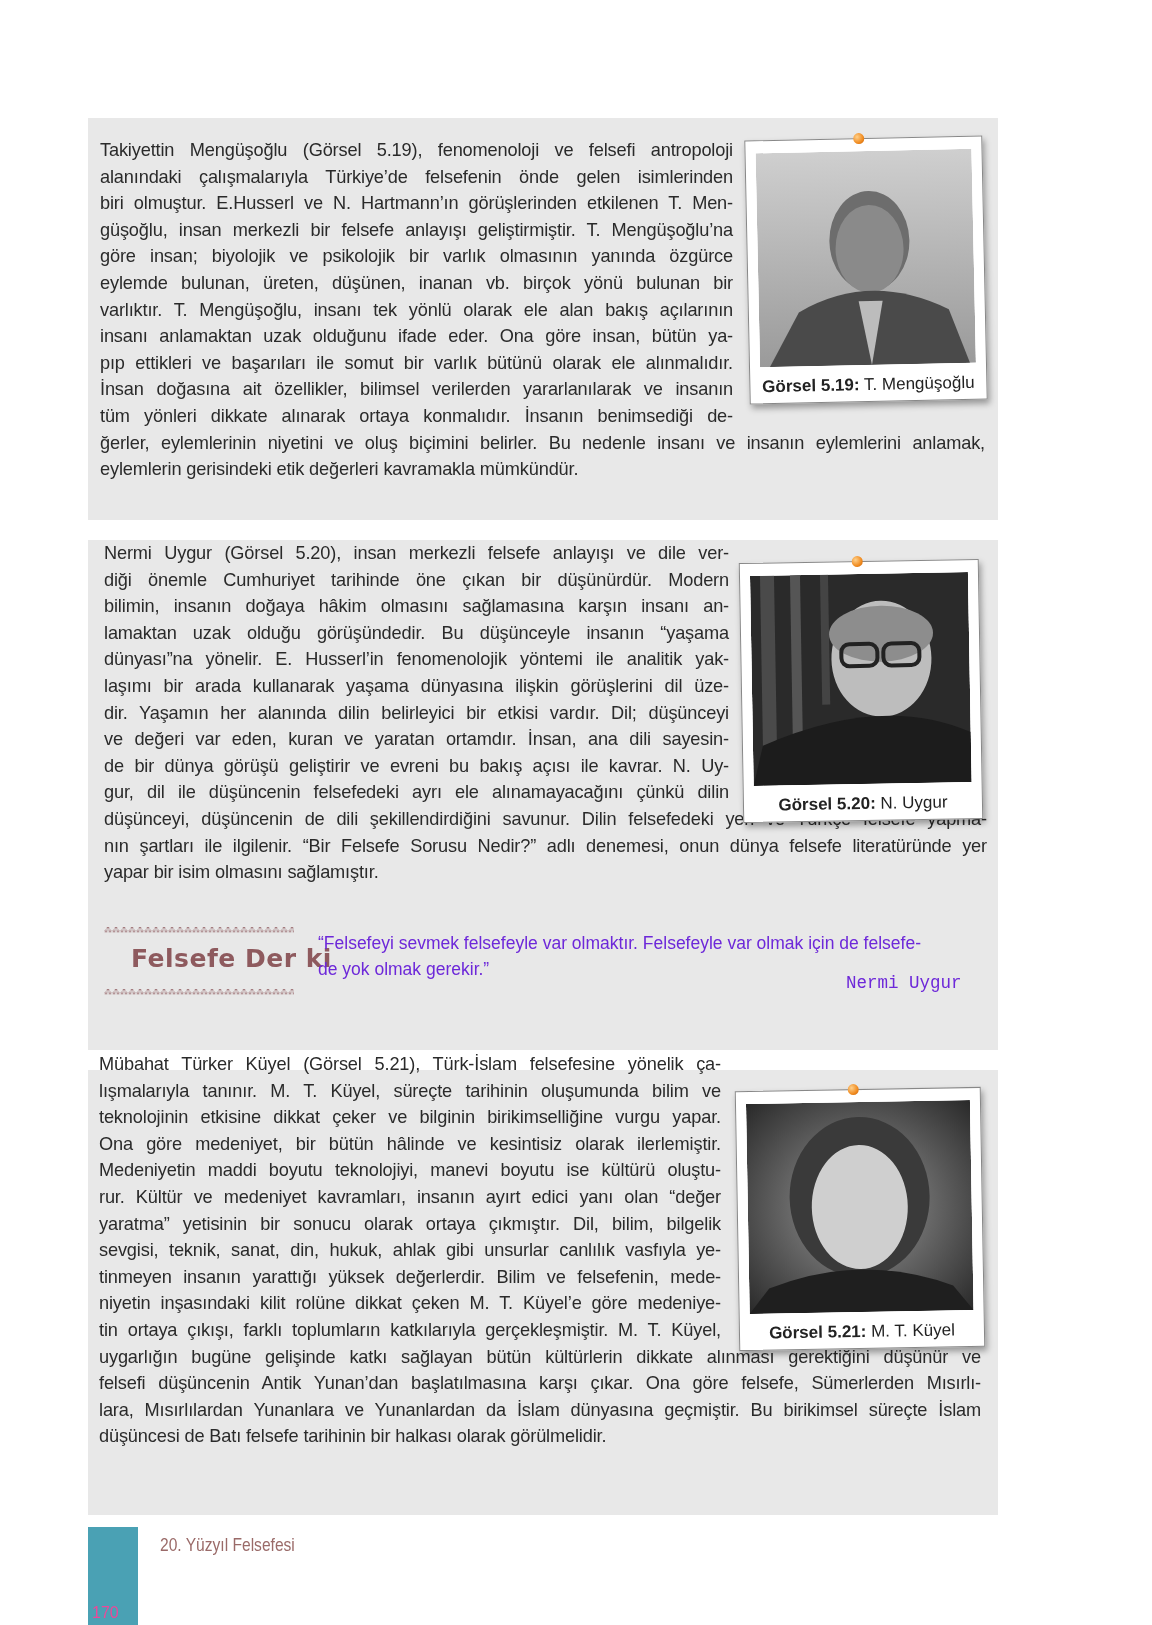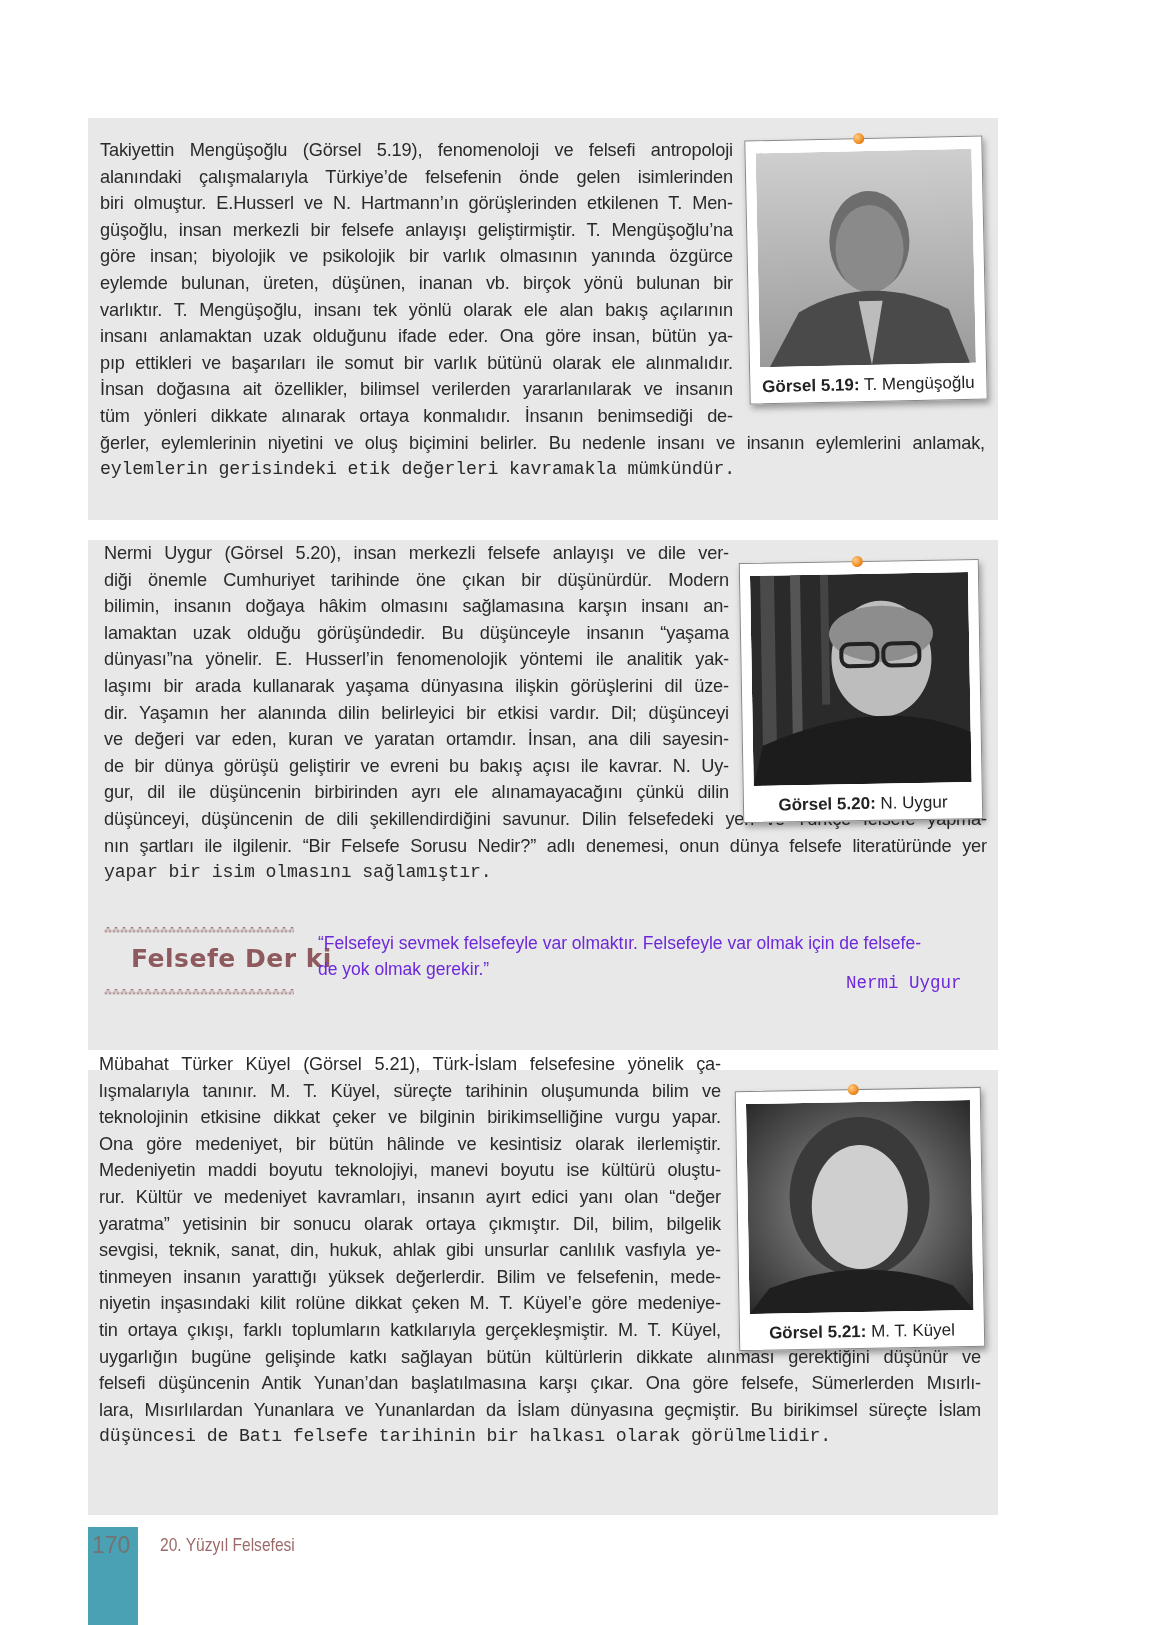--- a/index.html
+++ b/index.html
@@ -5,33 +5,33 @@
   html, body { margin:0; padding:0; background:#ffffff; }
   body { width:1152px; height:1625px; position:relative; overflow:hidden;
          font-family:"Liberation Sans", "DejaVu Sans", sans-serif; color:#222; }
   .box { position:absolute; left:88px; width:910px; background:#e8e8e8; }
   .box1 { top:118px; height:402px; }
   .box2 { top:540px; height:510px; }
   .box3 { top:1070px; height:445px; }
   .para { position:absolute; font-size:18.2px; line-height:26.6px; color:#2a2a2a; letter-spacing:-0.15px; }
   .para .ln { display:block; white-space:nowrap; }
   .justify .ln { text-align:justify; text-align-last:justify; }
-  .justify .ln.last { text-align-last:left;font-family:Liberation Mono, monospace; }
+  .justify .ln.last { text-align-last:left; }
   .photo { position:absolute; background:#fff; box-shadow:2px 4px 6px rgba(0,0,0,0.35);
            border:1px solid #888; }
   .photo .img { position:absolute; left:10px; top:12px; right:10px; bottom:36px; overflow:hidden; }
   .photo .cap { position:absolute; left:0; right:0; bottom:6px; text-align:center; font-size:17px; color:#222; white-space:nowrap; }
   .photo .cap b { font-weight:bold; }
   .pin { position:absolute; width:11px; height:11px; border-radius:50%;
          background:radial-gradient(circle at 35% 35%, #ffd08a, #f08a1e 60%, #c0600c); top:-6px; }
   .border-orn { position:absolute; height:8px; font-size:8px; line-height:8px; color:#8e5a5e; letter-spacing:0px; overflow:hidden; white-space:nowrap; }
   .filozof { position:absolute; font-family:"DejaVu Sans", sans-serif; font-weight:bold; color:#8e5a5e; font-size:25px; letter-spacing:0.5px; }
   .quote { position:absolute; font-size:17.5px; line-height:26px; color:#6d28d9; }
   .footer-bar { position:absolute; left:88px; top:1527px; width:50px; height:98px; background:#4aa1b4; }
-  .page-num { position:absolute; left:92px; top:1532px; font-size:23px; color:#737373; }
+  .page-num { position:absolute; left:92px; top:1604px; font-size:16px; color:#ec4899; }
   .chapter { position:absolute; left:160px; top:1534px; font-size:19px; color:#9a6a68; font-family:"Liberation Sans", sans-serif; transform:scaleX(0.82); transform-origin:left; }
 </style>
 </head>
 <body>
 
 <div class="box box1"></div>
 <div class="para justify" style="left:100px; top:137px;">
   <span class="ln" style="width:633px">Takiyettin Mengüşoğlu (Görsel 5.19), fenomenoloji ve felsefi antropoloji</span>
   <span class="ln" style="width:633px">alanındaki çalışmalarıyla Türkiye’de felsefenin önde gelen isimlerinden</span>
   <span class="ln" style="width:633px">biri olmuştur. E.Husserl ve N. Hartmann’ın görüşlerinden etkilenen T. Men-</span>
@@ -70,21 +70,21 @@
 <div class="para justify" style="left:104px; top:540px;">
   <span class="ln" style="width:625px">Nermi Uygur (Görsel 5.20), insan merkezli felsefe anlayışı ve dile ver-</span>
   <span class="ln" style="width:625px">diği önemle Cumhuriyet tarihinde öne çıkan bir düşünürdür. Modern</span>
   <span class="ln" style="width:625px">bilimin, insanın doğaya hâkim olmasını sağlamasına karşın insanı an-</span>
   <span class="ln" style="width:625px">lamaktan uzak olduğu görüşündedir. Bu düşünceyle insanın “yaşama</span>
   <span class="ln" style="width:625px">dünyası”na yönelir. E. Husserl’in fenomenolojik yöntemi ile analitik yak-</span>
   <span class="ln" style="width:625px">laşımı bir arada kullanarak yaşama dünyasına ilişkin görüşlerini dil üze-</span>
   <span class="ln" style="width:625px">dir. Yaşamın her alanında dilin belirleyici bir etkisi vardır. Dil; düşünceyi</span>
   <span class="ln" style="width:625px">ve değeri var eden, kuran ve yaratan ortamdır. İnsan, ana dili sayesin-</span>
   <span class="ln" style="width:625px">de bir dünya görüşü geliştirir ve evreni bu bakış açısı ile kavrar. N. Uy-</span>
-  <span class="ln" style="width:625px">gur, dil ile düşüncenin birbirinden ayrı ele alınamayacağını çünkü dilin</span>
+  <span class="ln" style="width:625px">gur, dil ile düşüncenin felsefedeki ayrı ele alınamayacağını çünkü dilin</span>
   <span class="ln" style="width:883px">düşünceyi, düşüncenin de dili şekillendirdiğini savunur. Dilin felsefedeki yeri ve Türkçe felsefe yapma-</span>
   <span class="ln" style="width:883px">nın şartları ile ilgilenir. “Bir Felsefe Sorusu Nedir?” adlı denemesi, onun dünya felsefe literatüründe yer</span>
   <span class="ln last" style="width:883px">yapar bir isim olmasını sağlamıştır.</span>
 </div>
 <div class="photo" style="left:741px; top:561px; width:238px; height:258px; transform:rotate(-1deg);">
   <div class="pin" style="left:112px;"></div>
   <div class="img">
     <svg width="100%" height="100%" viewBox="0 0 218 210" preserveAspectRatio="none">
       <rect width="218" height="210" fill="#2a2a2a"></rect>
       <rect x="10" width="14" height="210" fill="#4a4a4a"></rect>

